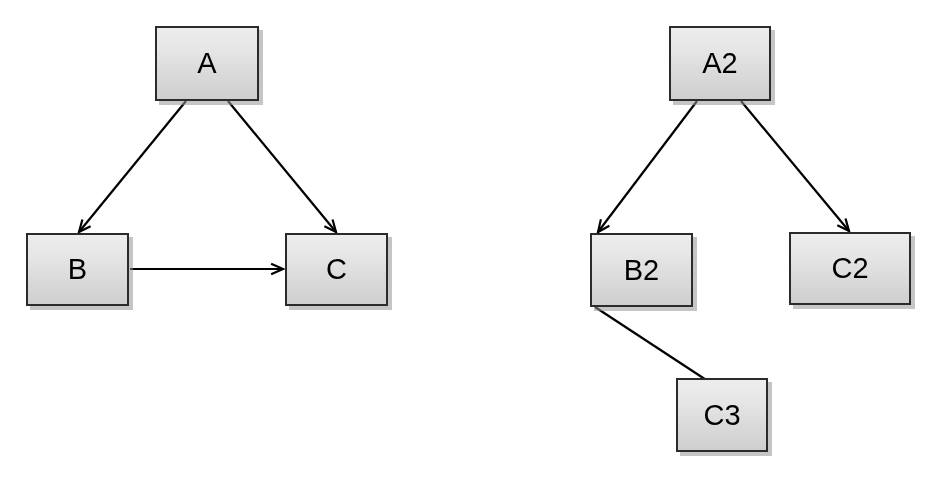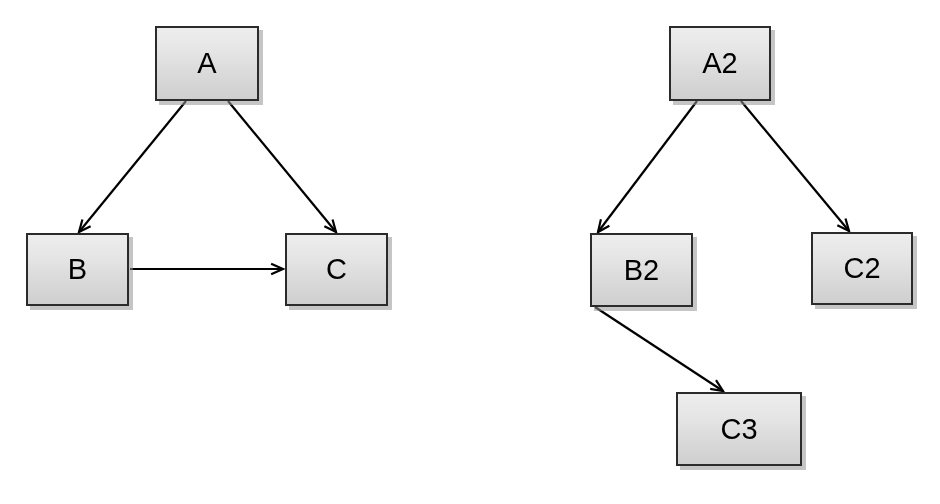--- a/index.html
+++ b/index.html
@@ -87,21 +87,21 @@
       </div>
       <div class="node" style="left: 285px; top: 233px; width: 103px; height: 73px;">
         <span class="node-label">C</span>
       </div>
       <div class="node" style="left: 669px; top: 26px; width: 102px; height: 75px;">
         <span class="node-label">A2</span>
       </div>
       <div class="node" style="left: 542px; top: 233px; width: 103px; height: 74px; margin-left: 48px;">
         <span class="node-label">B2</span>
       </div>
-      <div class="node" style="left: 811px; top: 232px; width: 102px; height: 73px;">
+      <div class="node" style="left: 789px; top: 232px; width: 122px; height: 73px;">
         <span class="node-label">C2</span>
       </div>
-      <div class="node" style="left: 676px; top: 392px; width: 126px; height: 74px;">
+      <div class="node" style="left: 676px; top: 378px; width: 92px; height: 74px;">
         <span class="node-label">C3</span>
       </div>
     </div>
 
 </div>
 
 </body></html>

